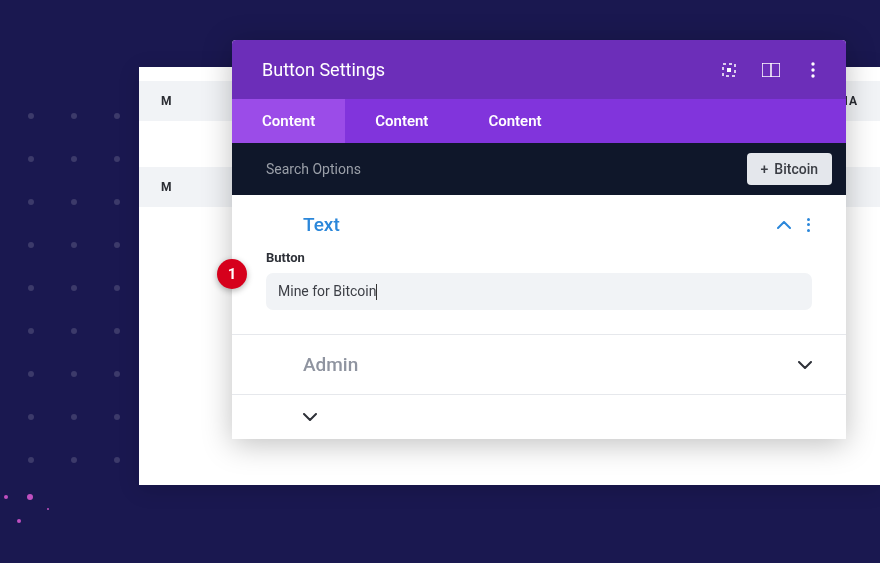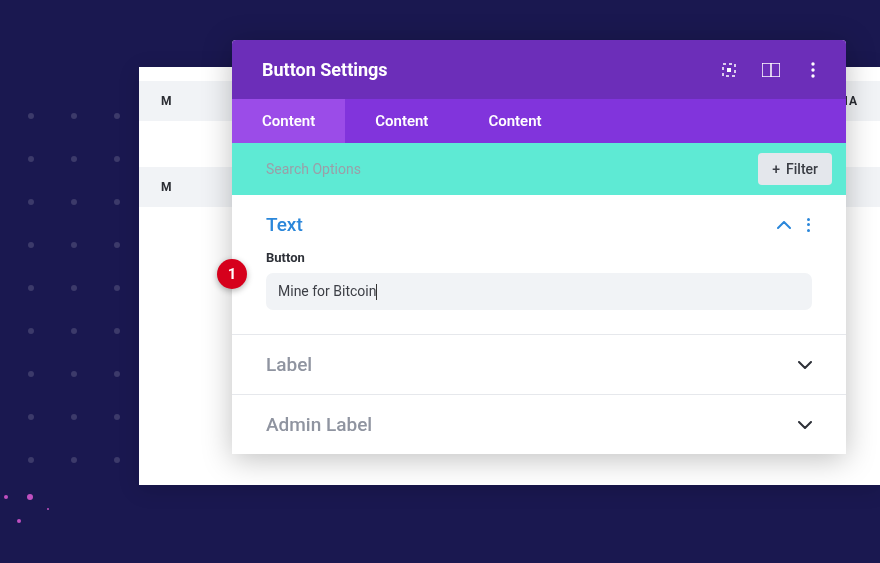--- a/index.html
+++ b/index.html
@@ -80,21 +80,21 @@
       color: #ffffff;
       height: 59px;
       display: flex;
       align-items: center;
       padding: 0 24px 0 30px;
       justify-content: space-between;
       border-radius: 4px 4px 0 0;
     }
     .modal-title {
       font-size: 18px;
-      font-weight: 700;
+      font-weight: 400;
     }
     .header-icons {
       display: flex;
       gap: 24px;
       align-items: center;
     }
     .header-icon {
       width: 18px;
       height: 18px;
       display: flex;
@@ -114,21 +114,21 @@
       color: #fff;
       font-size: 15px;
       font-weight: 600;
       cursor: pointer;
     }
     .tab.active {
       background: #9b4ce8;
     }
     .search-row {
       height: 52px;
-      background: #5eead4;
+      background: #0f172a;
       display: flex;
       align-items: center;
       justify-content: space-between;
       padding: 0 14px 0 34px;
     }
     .search-input {
       border: none;
       background: transparent;
       font-size: 14px;
       color: #6b6f7a;
@@ -154,20 +154,21 @@
     .section {
       border-bottom: 1px solid #e6e8ec;
       padding: 18px 34px;
       position: relative;
     }
     .section-header {
       display: flex;
       justify-content: space-between;
       align-items: center;
       cursor: pointer;
+      margin-left: 37px;
     }
     .section-title {
       font-size: 19px;
       font-weight: 500;
       color: #8f94a0;
     }
     .section-title.active {
       color: #2b87da;
     }
     .section-controls {
@@ -316,21 +317,21 @@
   <div class="tabs">
     <div class="tab active">Content</div>
     <div class="tab">Content</div>
     <div class="tab">Content</div>
   </div>
 
   <div class="search-row">
     <input class="search-input" placeholder="Search Options" style="">
     <button class="filter-btn">
       <span>+</span>
-      <span>Filter</span>
+      <span>Bitcoin</span>
     </button>
   </div>
 
   <div class="section section-text">
     <div class="annotation-marker">1</div>
     <div class="section-header">
       <div class="section-title active">Text</div>
       <div class="section-controls">
         <span class="chevron-up-icon">
           <svg width="14" height="8" viewBox="0 0 14 8">
@@ -347,34 +348,33 @@
     <div class="field-group">
       <div class="field-label">Button</div>
       <div class="text-input">
         <span>Mine for Bitcoin</span><span class="cursor-bar"></span>
       </div>
     </div>
   </div>
 
   <div class="section">
     <div class="section-header">
-      <div class="section-title">Label</div>
+      <div class="section-title">Admin</div>
       <div class="section-controls">
         <span class="chevron-down-icon">
           <svg width="14" height="8" viewBox="0 0 14 8">
               <path d="M1 1 L7 7 L13 1" stroke="#2e3138" stroke-width="2" fill="none" stroke-linecap="round" stroke-linejoin="round"></path>
             </svg>
         </span>
       </div>
     </div>
   </div>
 
   <div class="section" style="border-bottom:none;">
     <div class="section-header">
-      <div class="section-title">Admin Label</div>
       <div class="section-controls">
         <span class="chevron-down-icon">
           <svg width="14" height="8" viewBox="0 0 14 8">
               <path d="M1 1 L7 7 L13 1" stroke="#2e3138" stroke-width="2" fill="none" stroke-linecap="round" stroke-linejoin="round"></path>
             </svg>
         </span>
       </div>
     </div>
   </div>
 

